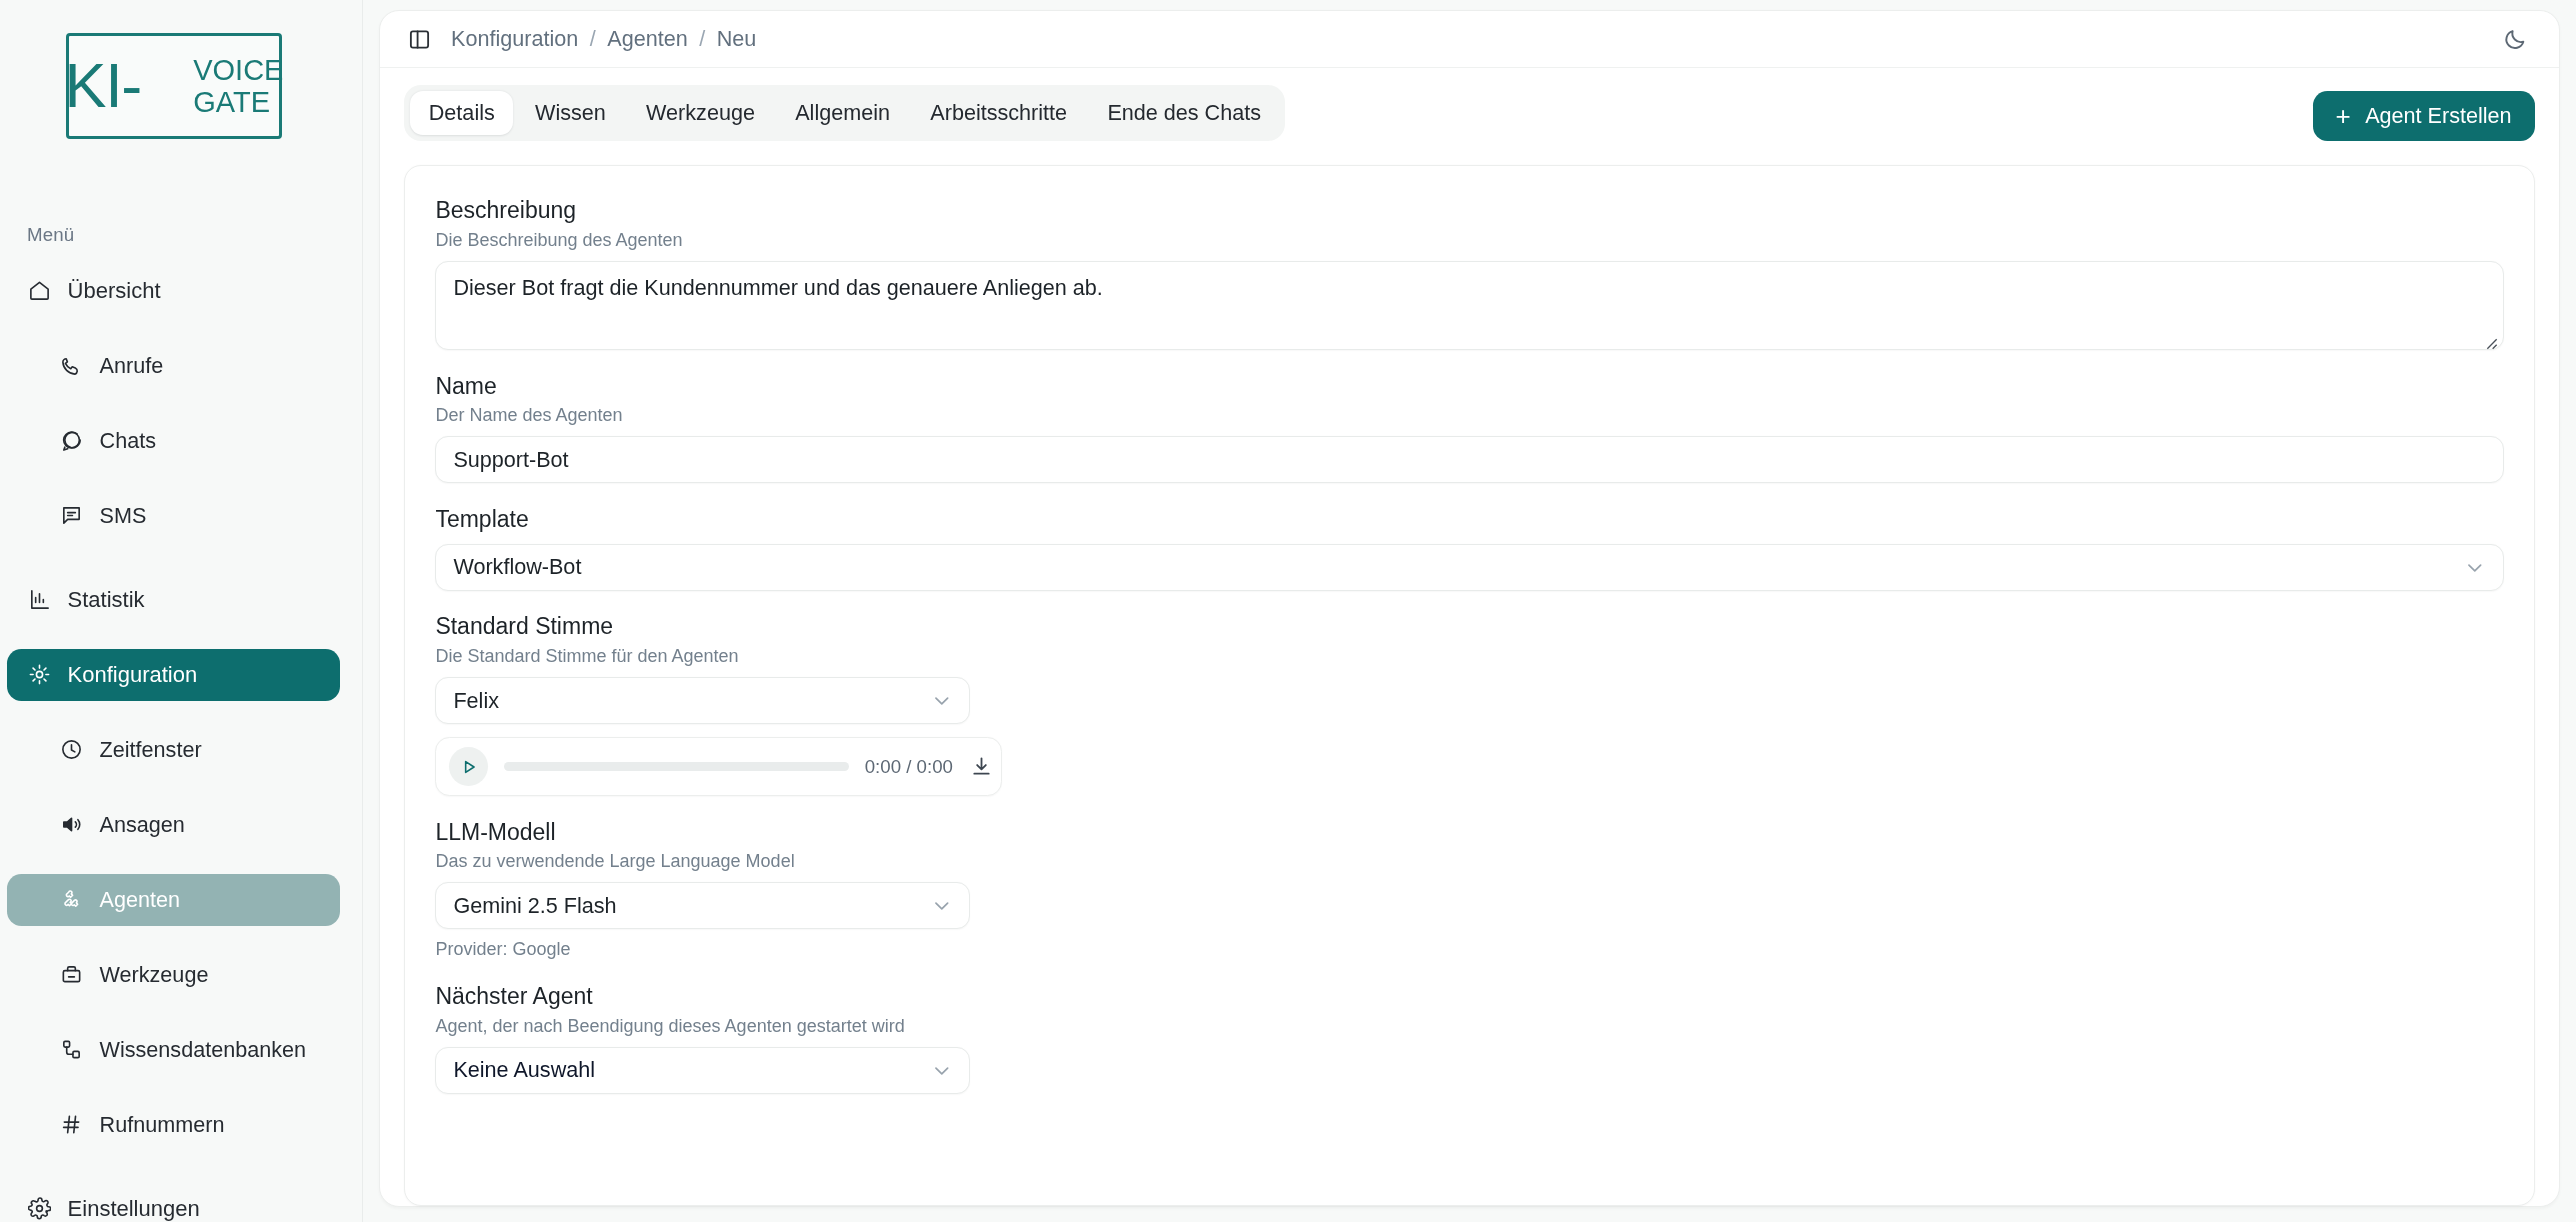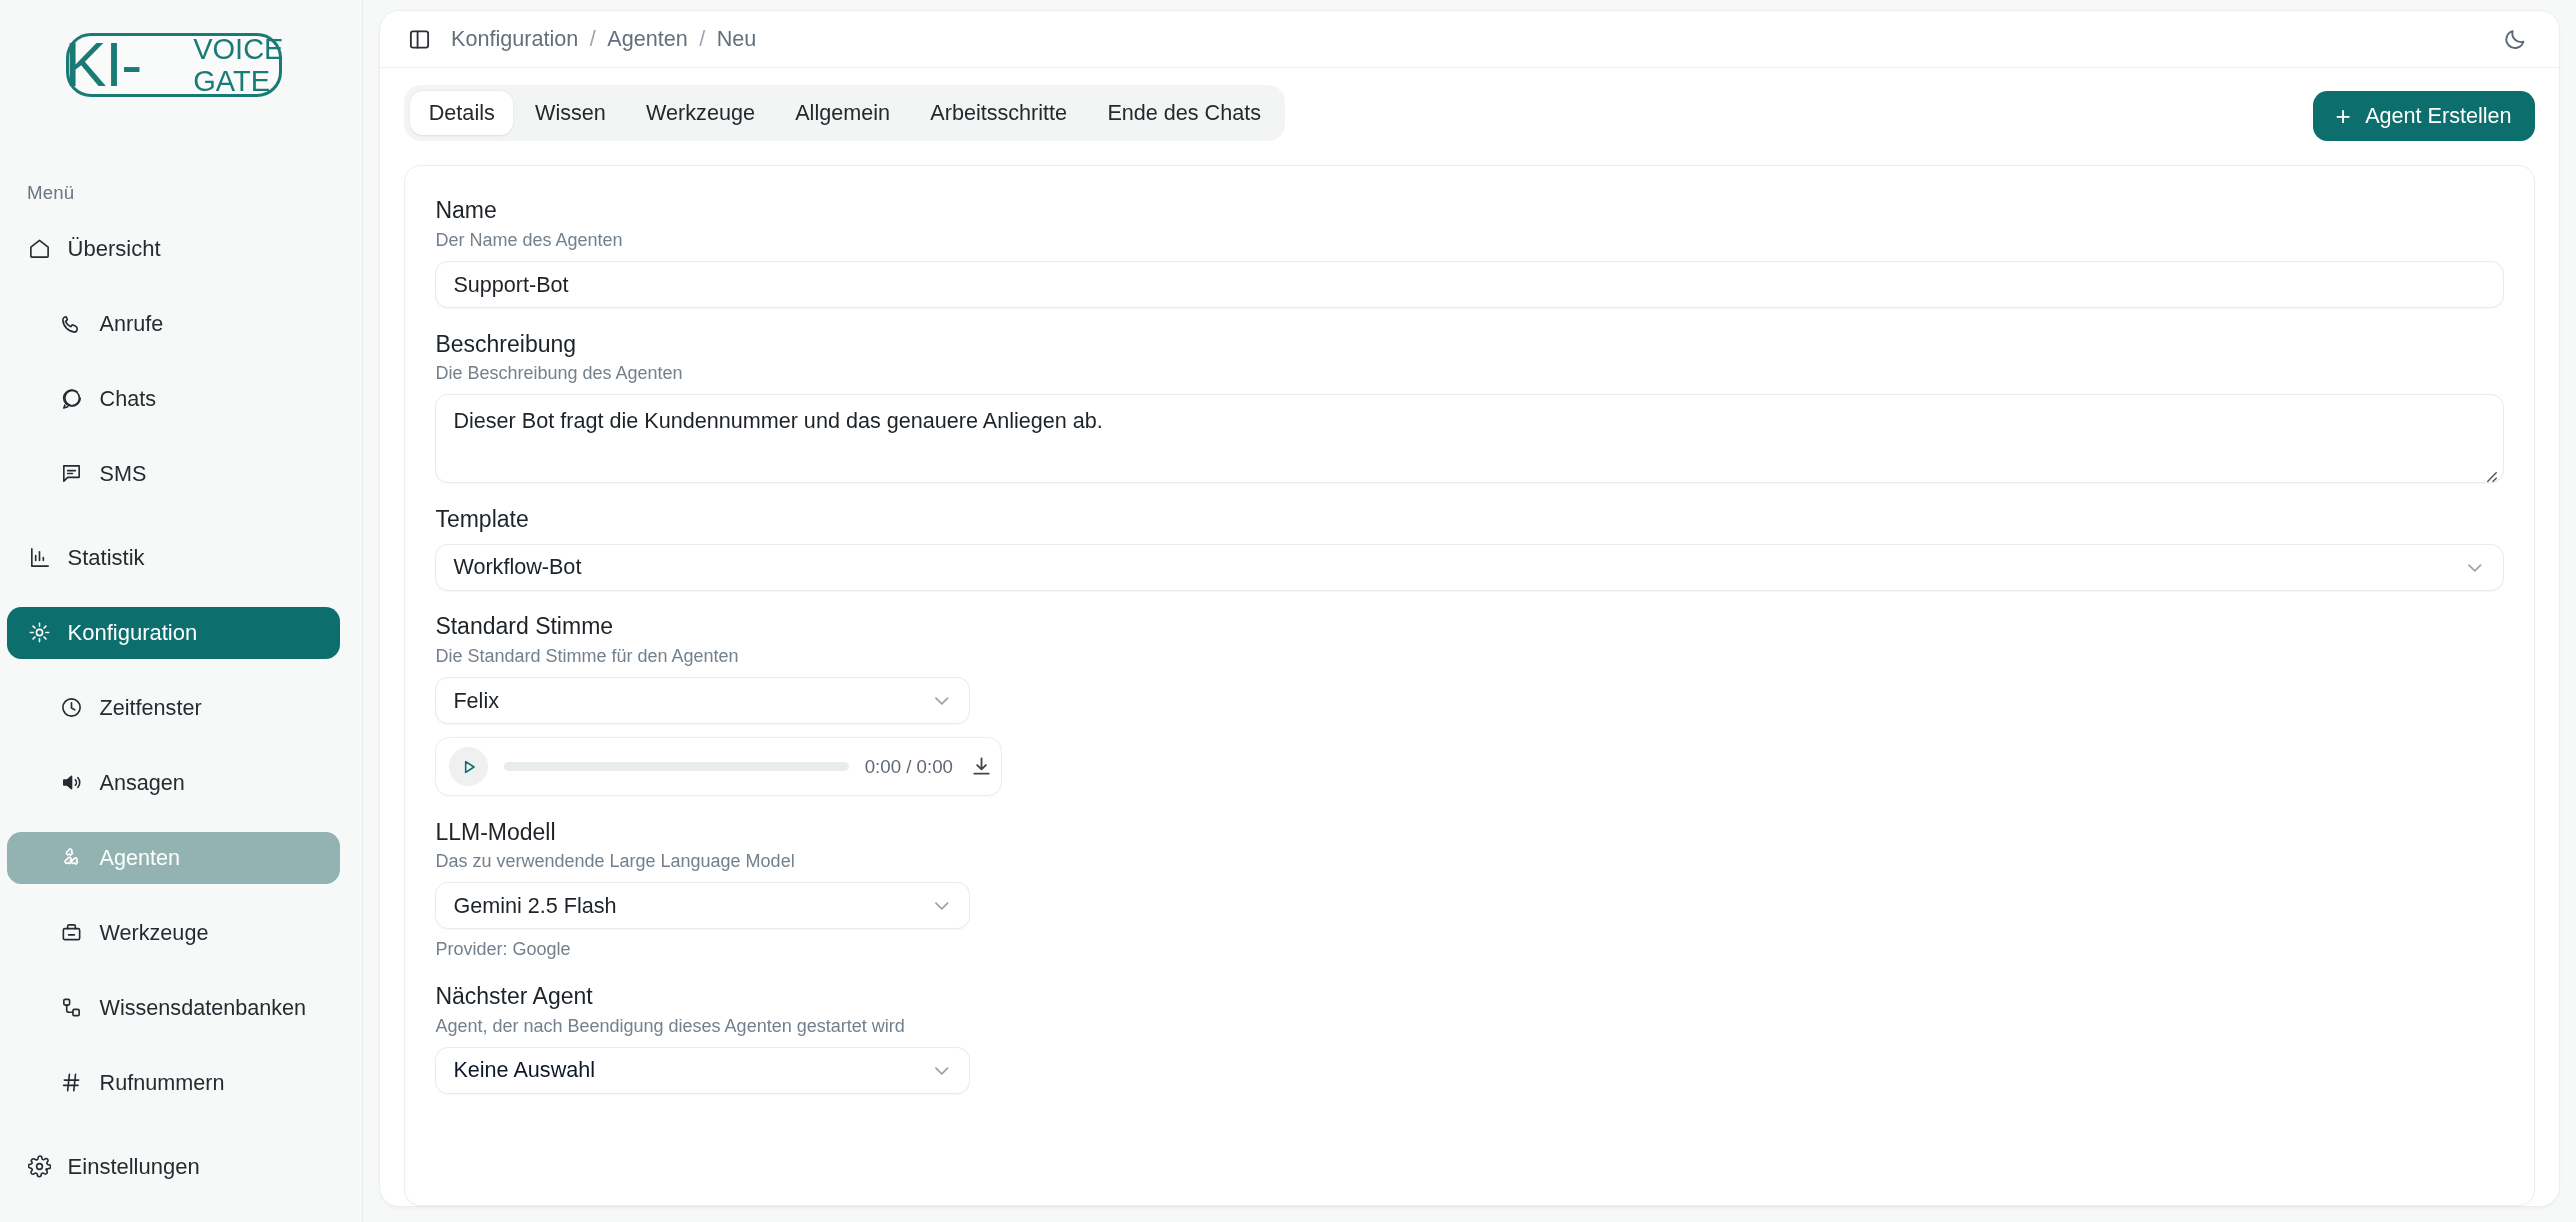--- a/index.html
+++ b/index.html
@@ -14,23 +14,23 @@
   
   .sidebar {
     width: 363px; height: 1223px;
     background: #f7f9f8;
     border-right: 1.4px solid #e9eceb;
     display: flex; flex-direction: column;
     flex: 0 0 363px;
   }
   .logo-wrap { padding: 33px 0 0 66px; }
   .logo-box {
-    width: 216px; height: 64px;
+    width: 216px; height: 106px;
     border: 3.6px solid #1a7a76;
-    border-radius: 25px;
+    border-radius: 4px;
     display: flex; align-items: center; justify-content: center;
     background: #f9fbfa;
   }
   .logo-inner { display: flex; align-items: center; }
   .logo-ki {
     font-size: 63px; font-weight: 400; color: #1a7a76;
     letter-spacing: -1.4px; line-height: 0.95;
   }
   .logo-stack {
     display: flex; flex-direction: column;
@@ -409,37 +409,37 @@
         </div>
         <button class="create-btn">
           <span class="plus">+</span>
           <span>Agent Erstellen</span>
         </button>
       </div>
 
       <div class="formcard">
 
         <div class="field">
-          <div class="f-label">Name</div>
-          <div class="f-help">Der Name des Agenten</div>
-          <div class="input full" placeholder="Name des Agenten">
-            <span>Support-Bot</span>
-          </div>
-        </div>
-
-        <div class="field">
           <div class="f-label">Beschreibung</div>
           <div class="f-help">Die Beschreibung des Agenten</div>
           <div class="textarea full" placeholder="Beschreibung des Agenten">
             <span>Dieser Bot fragt die Kundennummer und das genauere Anliegen ab.</span>
             <span class="resize-handle">
               <svg viewBox="0 0 12 12" width="16" height="16" fill="none" stroke="#4a5159" stroke-width="1">
                   <path d="M11 4 4 11M11 8l-3 3"></path>
                 </svg>
             </span>
+          </div>
+        </div>
+
+        <div class="field">
+          <div class="f-label">Name</div>
+          <div class="f-help">Der Name des Agenten</div>
+          <div class="input full" placeholder="Name des Agenten">
+            <span>Support-Bot</span>
           </div>
         </div>
 
         <div class="field">
           <div class="f-label">Template</div>
           <div class="selectbox full">
             <span>Workflow-Bot</span>
             <span class="chev">
               <svg viewBox="0 0 24 24" width="21.6" height="21.6" fill="none" stroke="#98a3ad" stroke-width="1.9" stroke-linecap="round" stroke-linejoin="round">
                   <path d="M5.5 9l6.5 6.5L18.5 9"></path>

